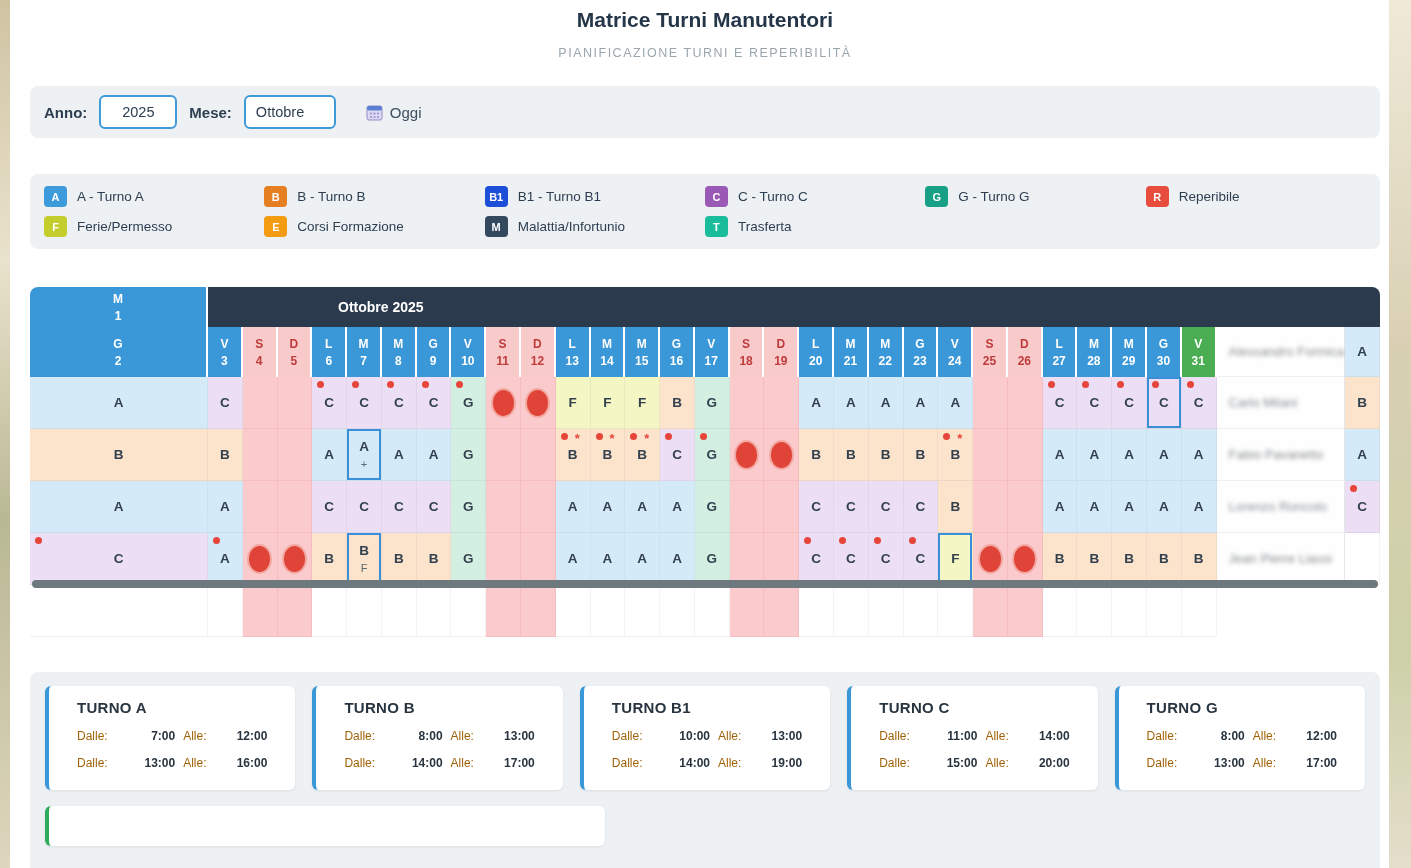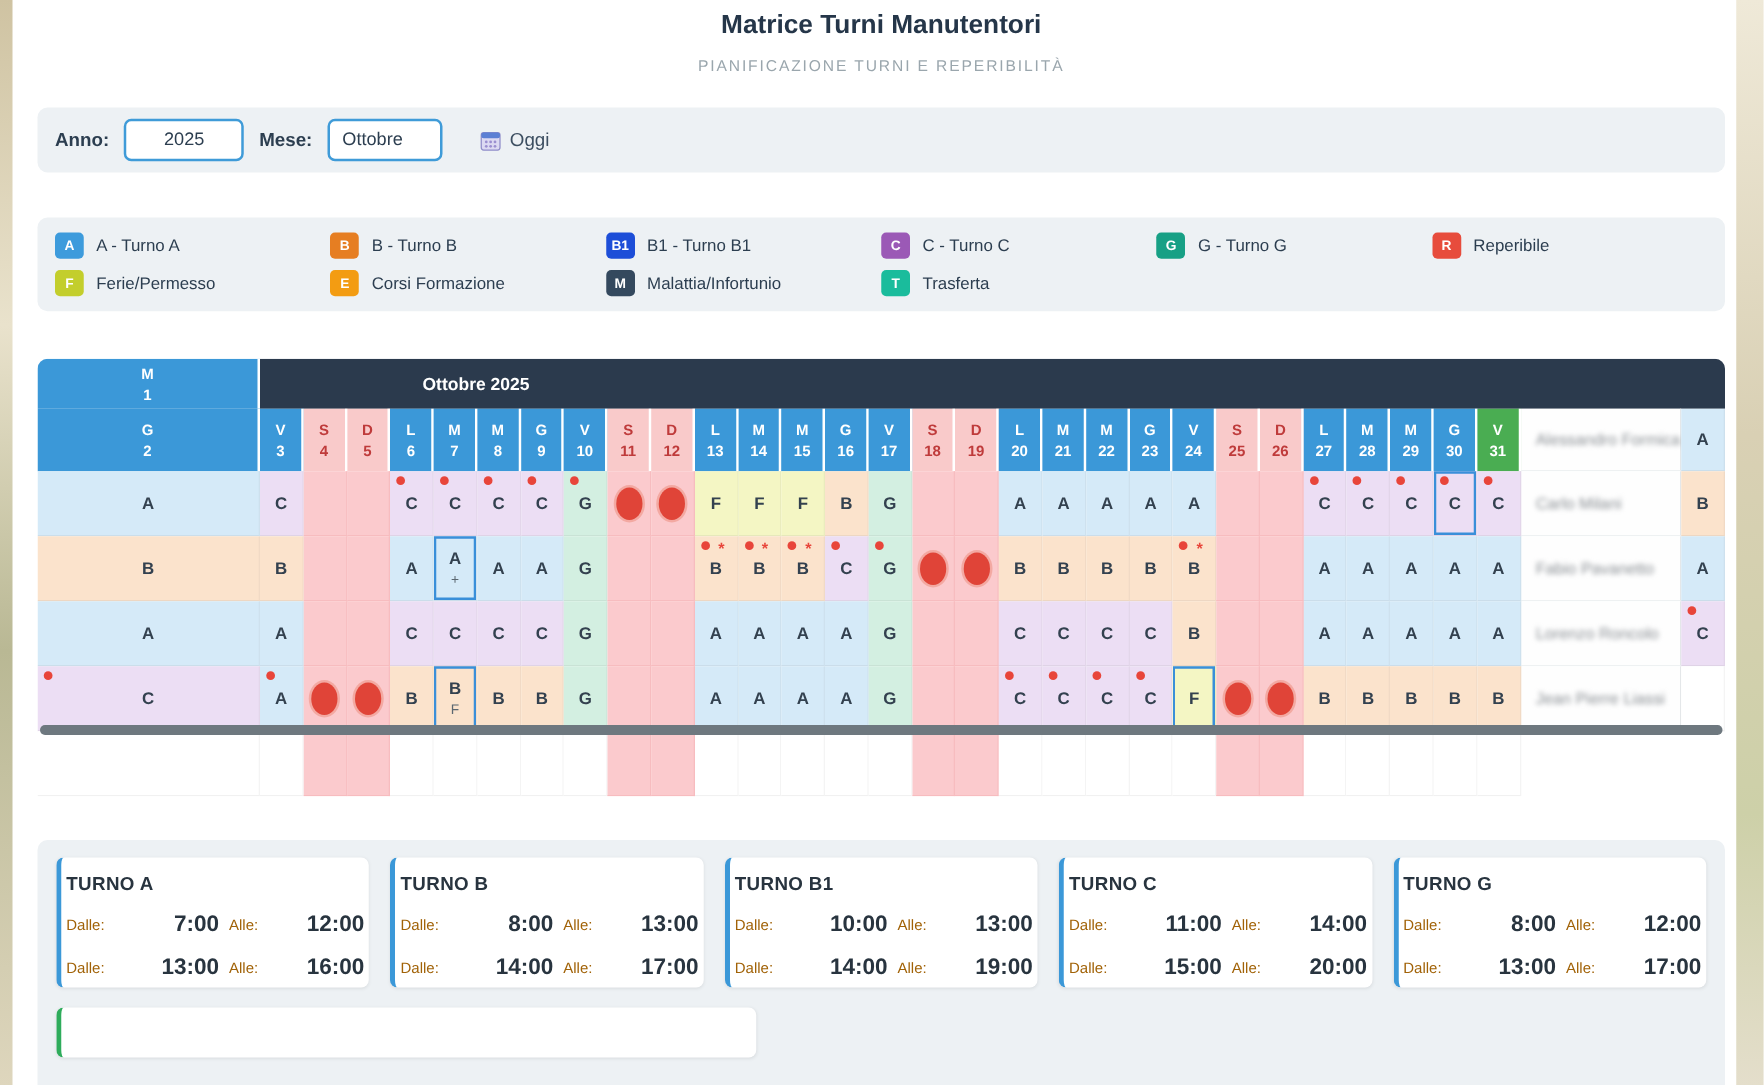--- a/index.html
+++ b/index.html
@@ -16,21 +16,21 @@
   .content { position:absolute; left:30px; width:1350px; top:0; }
 
   h1.title { text-align:center; font-size:21px; font-weight:bold; color:#253649; margin-top:8px; }
   .subtitle { text-align:center; font-size:12.5px; color:#9aa6ad; letter-spacing:1.5px; margin-top:14px; }
 
   .controls { margin-top:26px; height:52px; background:#edf1f4; border-radius:8px;
     display:flex; align-items:center; padding:0 14px; gap:12px; }
   .controls label { font-size:15px; font-weight:bold; color:#2c3e50; }
   .controls input { height:34px; border:2px solid #3f9bd8; border-radius:6px; background:#fff;
     font-size:14.5px; color:#2c3e50; font-family:inherit; }
-  .controls input.year { width:96px; text-align:center; }
+  .controls input.year { width:78px; text-align:center; }
   .controls input.month { width:92px; padding-left:10px; }
   .today-btn { display:flex; align-items:center; gap:7px; margin-left:18px; cursor:pointer;
     font-size:15px; color:#3d4f61; }
 
   .legend { margin-top:36px; background:#edf1f4; border-radius:8px; padding:12px 14px;
     display:grid; grid-template-columns:repeat(6,1fr); row-gap:9px; }
   .legend-item { display:flex; align-items:center; gap:10px; }
   .legend-badge { min-width:23px; height:21px; border-radius:4px; color:#fff; font-size:11px;
     font-weight:bold; display:flex; align-items:center; justify-content:center; padding:0 4px; }
   .legend-label { font-size:13.5px; color:#2c3e50; }
@@ -69,25 +69,25 @@
     box-shadow:0 0 0 2px #f3a9a2; }
   .hscrollbar { position:absolute; left:2px; right:2px; top:293px; height:8px;
     background:#6e787f; border-radius:4px; z-index:5; }
 
   
   .hours { margin-top:35px; background:#edf1f4; border-radius:8px; padding:14px 15px 20px; height:260px; }
   .hours-title { display:flex; align-items:center; justify-content:center; gap:9px;
     font-size:17px; font-weight:bold; color:#2c3e50; margin:8px 0 20px; }
   .cards { display:grid; grid-template-columns:repeat(5,1fr); gap:17px; }
   .card { background:#fff; border-radius:6px; border-left:4px solid #3b98d8;
-    box-shadow:0 1px 3px rgba(0,0,0,.08); padding:13px 4px 14px; height:104px; }
+    box-shadow:0 1px 3px rgba(0,0,0,.08); padding:13px 28px 14px; height:104px; }
   .card h3 { font-size:15px; font-weight:bold; color:#28343f; letter-spacing:.3px; }
   .slot { display:grid; grid-template-columns:46px 1fr 40px 1fr; align-items:center; margin-top:13px; }
   .slot .lbl { font-size:12px; color:#a16207; }
-  .slot .val { font-size:18px; font-weight:bold; color:#28343f; text-align:right; }
+  .slot .val { font-size:12px; font-weight:bold; color:#28343f; text-align:right; }
   .partial-card { margin-top:16px; width:560px; height:40px; background:#fff; border-radius:6px;
     border-left:4px solid #2eac5b; box-shadow:0 1px 3px rgba(0,0,0,.08); }
 </style>
 </head>
 <body>
 
 <div class="page">
   <div class="edge-strip left"></div>
   <div class="edge-strip right"></div>
 

